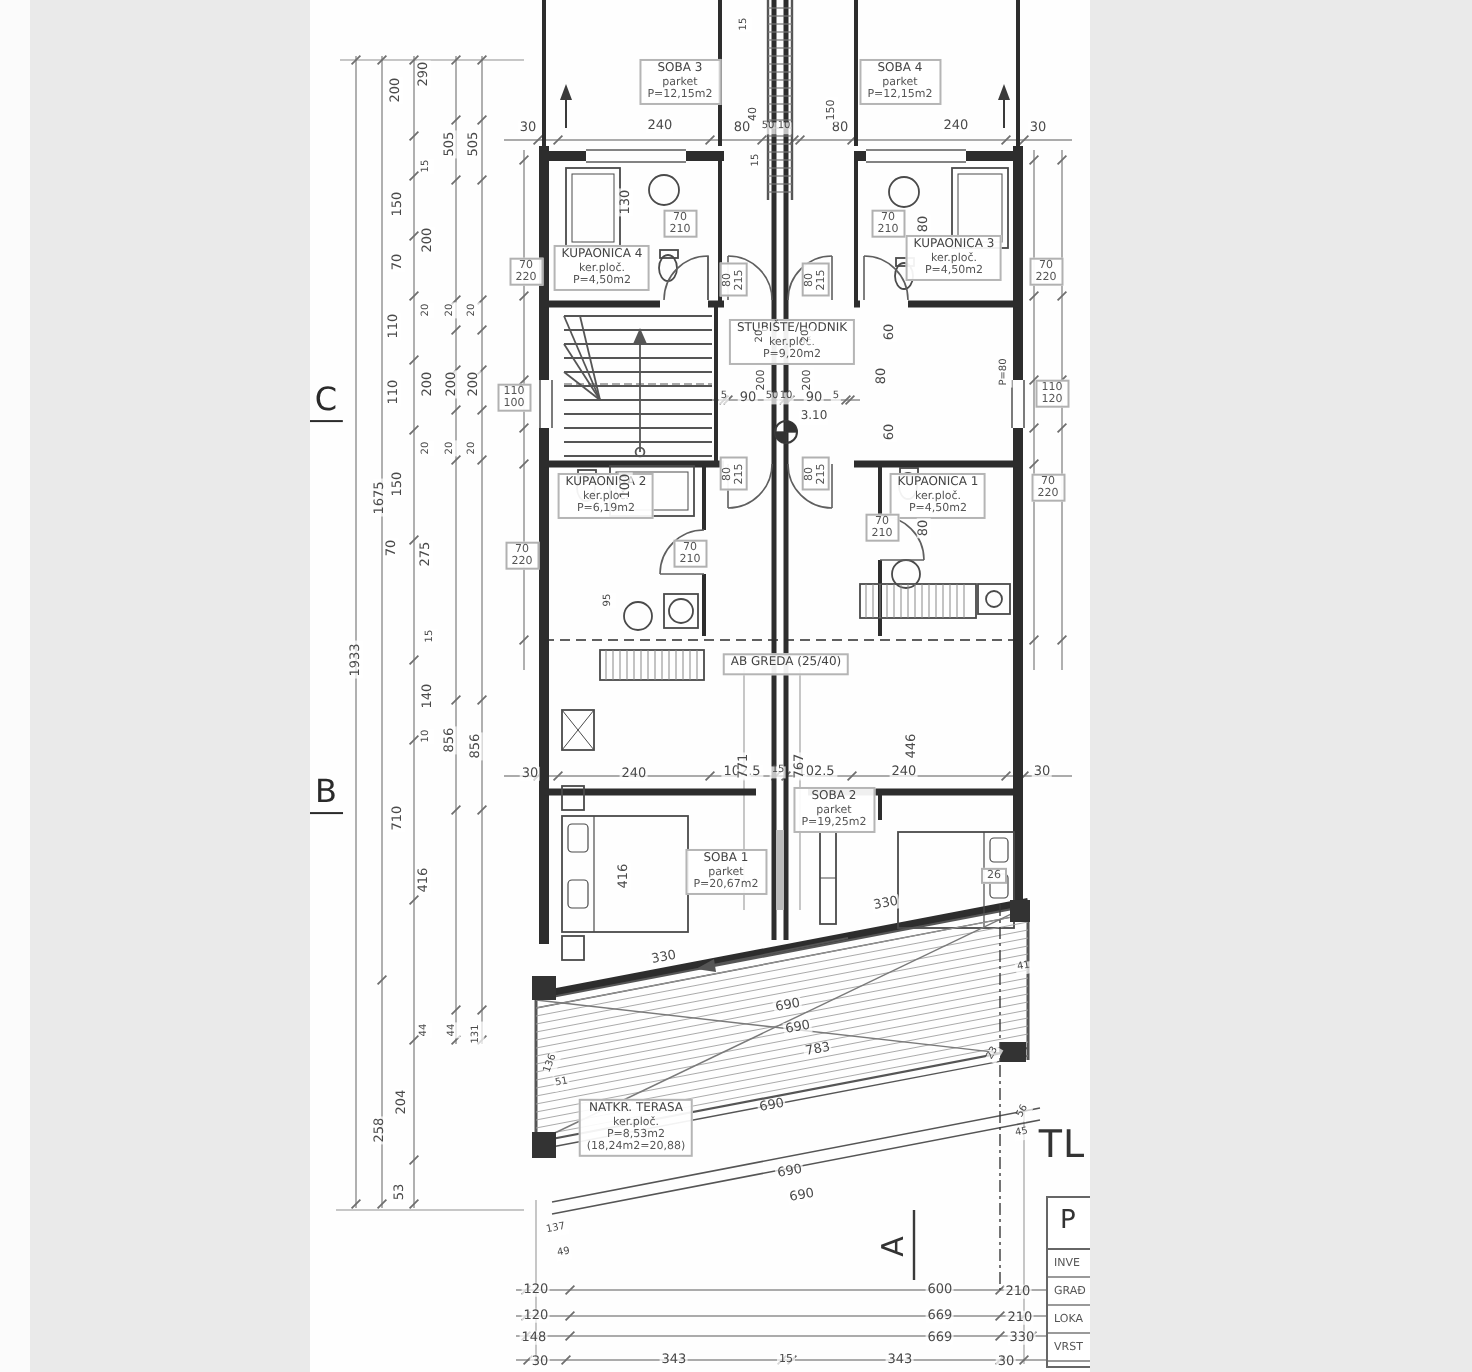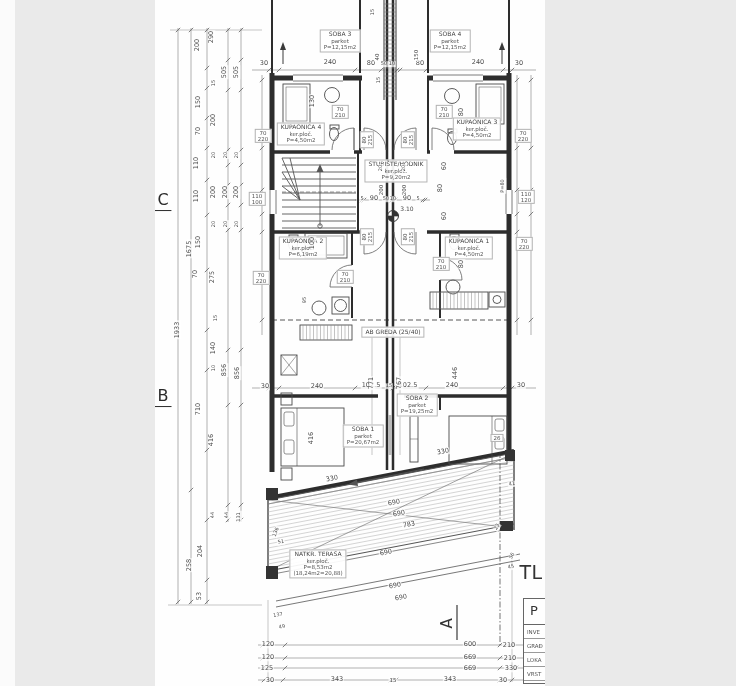--- a/index.html
+++ b/index.html
@@ -590,21 +590,21 @@
       <div class="ann dim" style="left: 512px; top: 556px; transform: translate(-50%, -50%) rotate(-60deg); font-size: 5px;">56</div>
       <div class="ann dim" style="left: 511px; top: 567px; transform: translate(-50%, -50%) rotate(-11deg); font-size: 5px;">45</div>
       <div class="ann dim" style="left: 512px; top: 484px; transform: translate(-50%, -50%) rotate(-11deg); font-size: 5px;">41</div>
       <div class="ann dim" style="left: 497px; top: 527px; transform: translate(-50%, -50%) rotate(-60deg); font-size: 5px;">23</div>
       <div class="ann dim" style="left: 268px; top: 645px; transform: translate(-50%, -50%);">120</div>
       <div class="ann dim" style="left: 470px; top: 645px; transform: translate(-50%, -50%);">600</div>
       <div class="ann dim" style="left: 509px; top: 646px; transform: translate(-50%, -50%);">210</div>
       <div class="ann dim" style="left: 268px; top: 658px; transform: translate(-50%, -50%);">120</div>
       <div class="ann dim" style="left: 470px; top: 658px; transform: translate(-50%, -50%);">669</div>
       <div class="ann dim" style="left: 510px; top: 659px; transform: translate(-50%, -50%);">210</div>
-      <div class="ann dim" style="left: 267px; top: 669px; transform: translate(-50%, -50%);">125</div>
+      <div class="ann dim" style="left: 267px; top: 669px; transform: translate(-50%, -50%);">148</div>
       <div class="ann dim" style="left: 470px; top: 669px; transform: translate(-50%, -50%);">669</div>
       <div class="ann dim" style="left: 511px; top: 669px; transform: translate(-50%, -50%);">330</div>
       <div class="ann dim" style="left: 270px; top: 681px; transform: translate(-50%, -50%);">30</div>
       <div class="ann dim" style="left: 337px; top: 680px; transform: translate(-50%, -50%);">343</div>
       <div class="ann dim" style="left: 393px; top: 680px; transform: translate(-50%, -50%); font-size: 5.5px;">15</div>
       <div class="ann dim" style="left: 450px; top: 680px; transform: translate(-50%, -50%);">343</div>
       <div class="ann dim" style="left: 503px; top: 681px; transform: translate(-50%, -50%);">30</div>
       <div class="ann dim" style="left: 178px; top: 330px; transform: translate(-50%, -50%) rotate(-90deg);">1933</div>
       <div class="ann dim" style="left: 190px; top: 249px; transform: translate(-50%, -50%) rotate(-90deg);">1675</div>
       <div class="ann dim" style="left: 190px; top: 565px; transform: translate(-50%, -50%) rotate(-90deg);">258</div>

